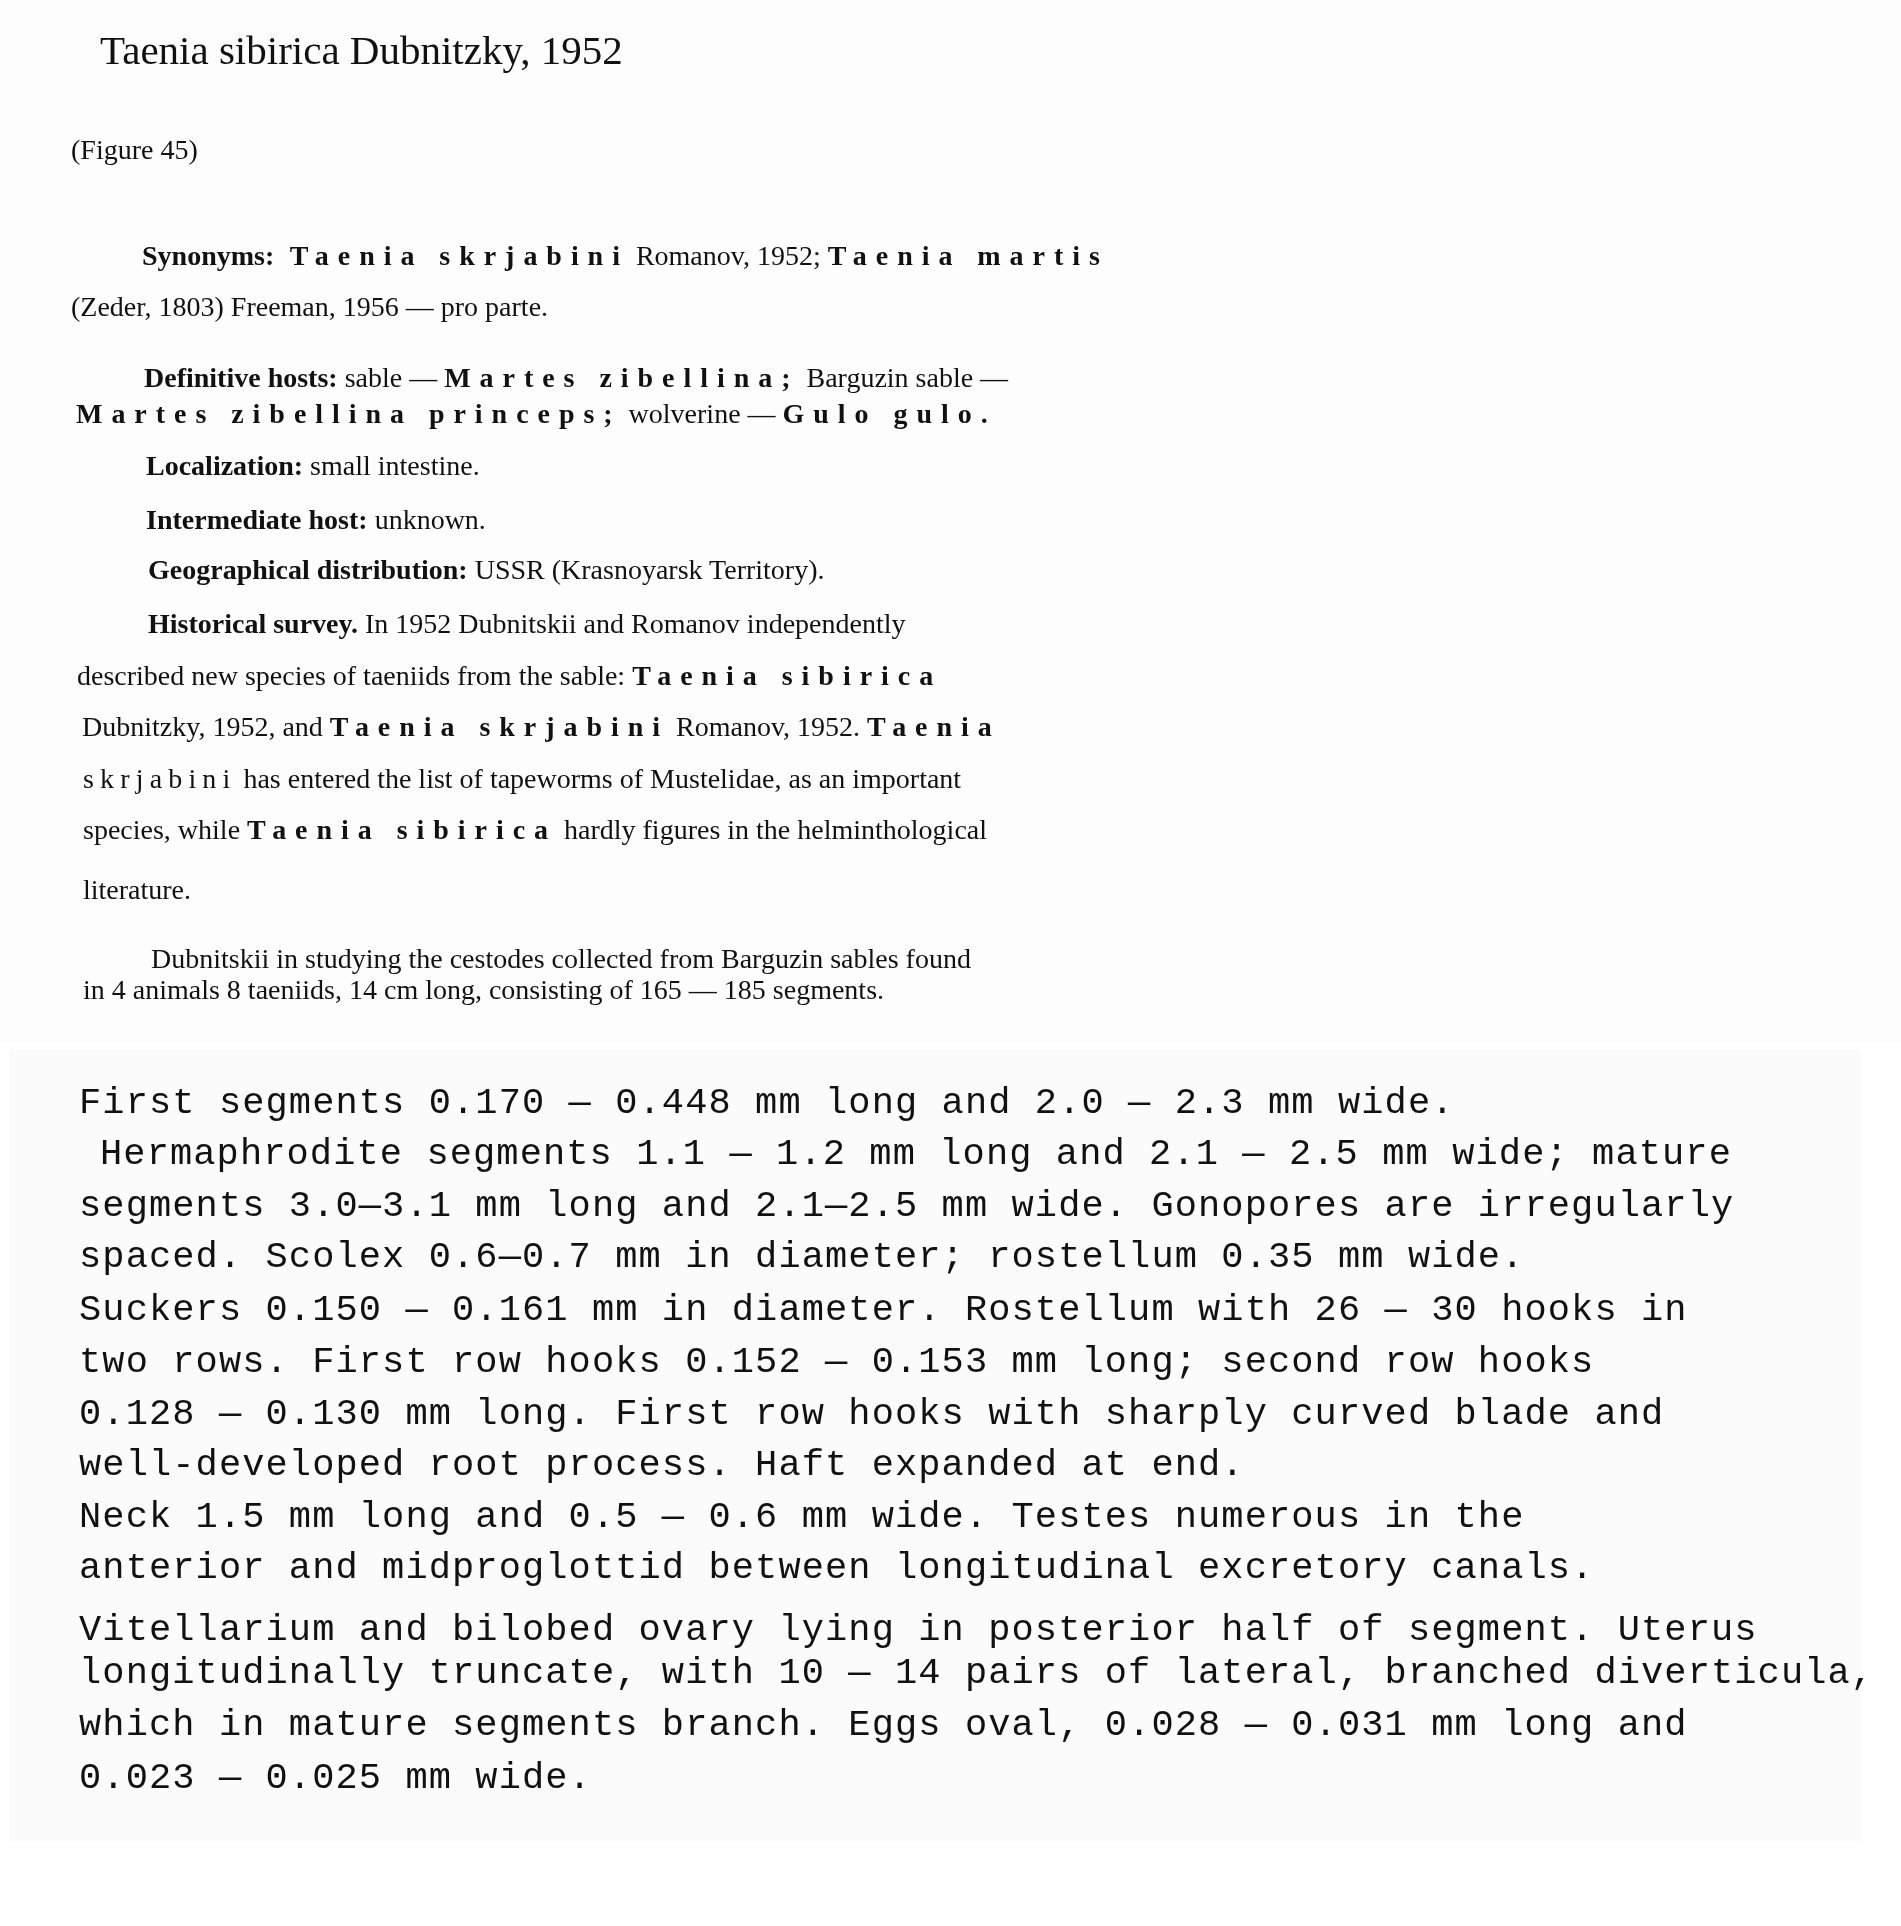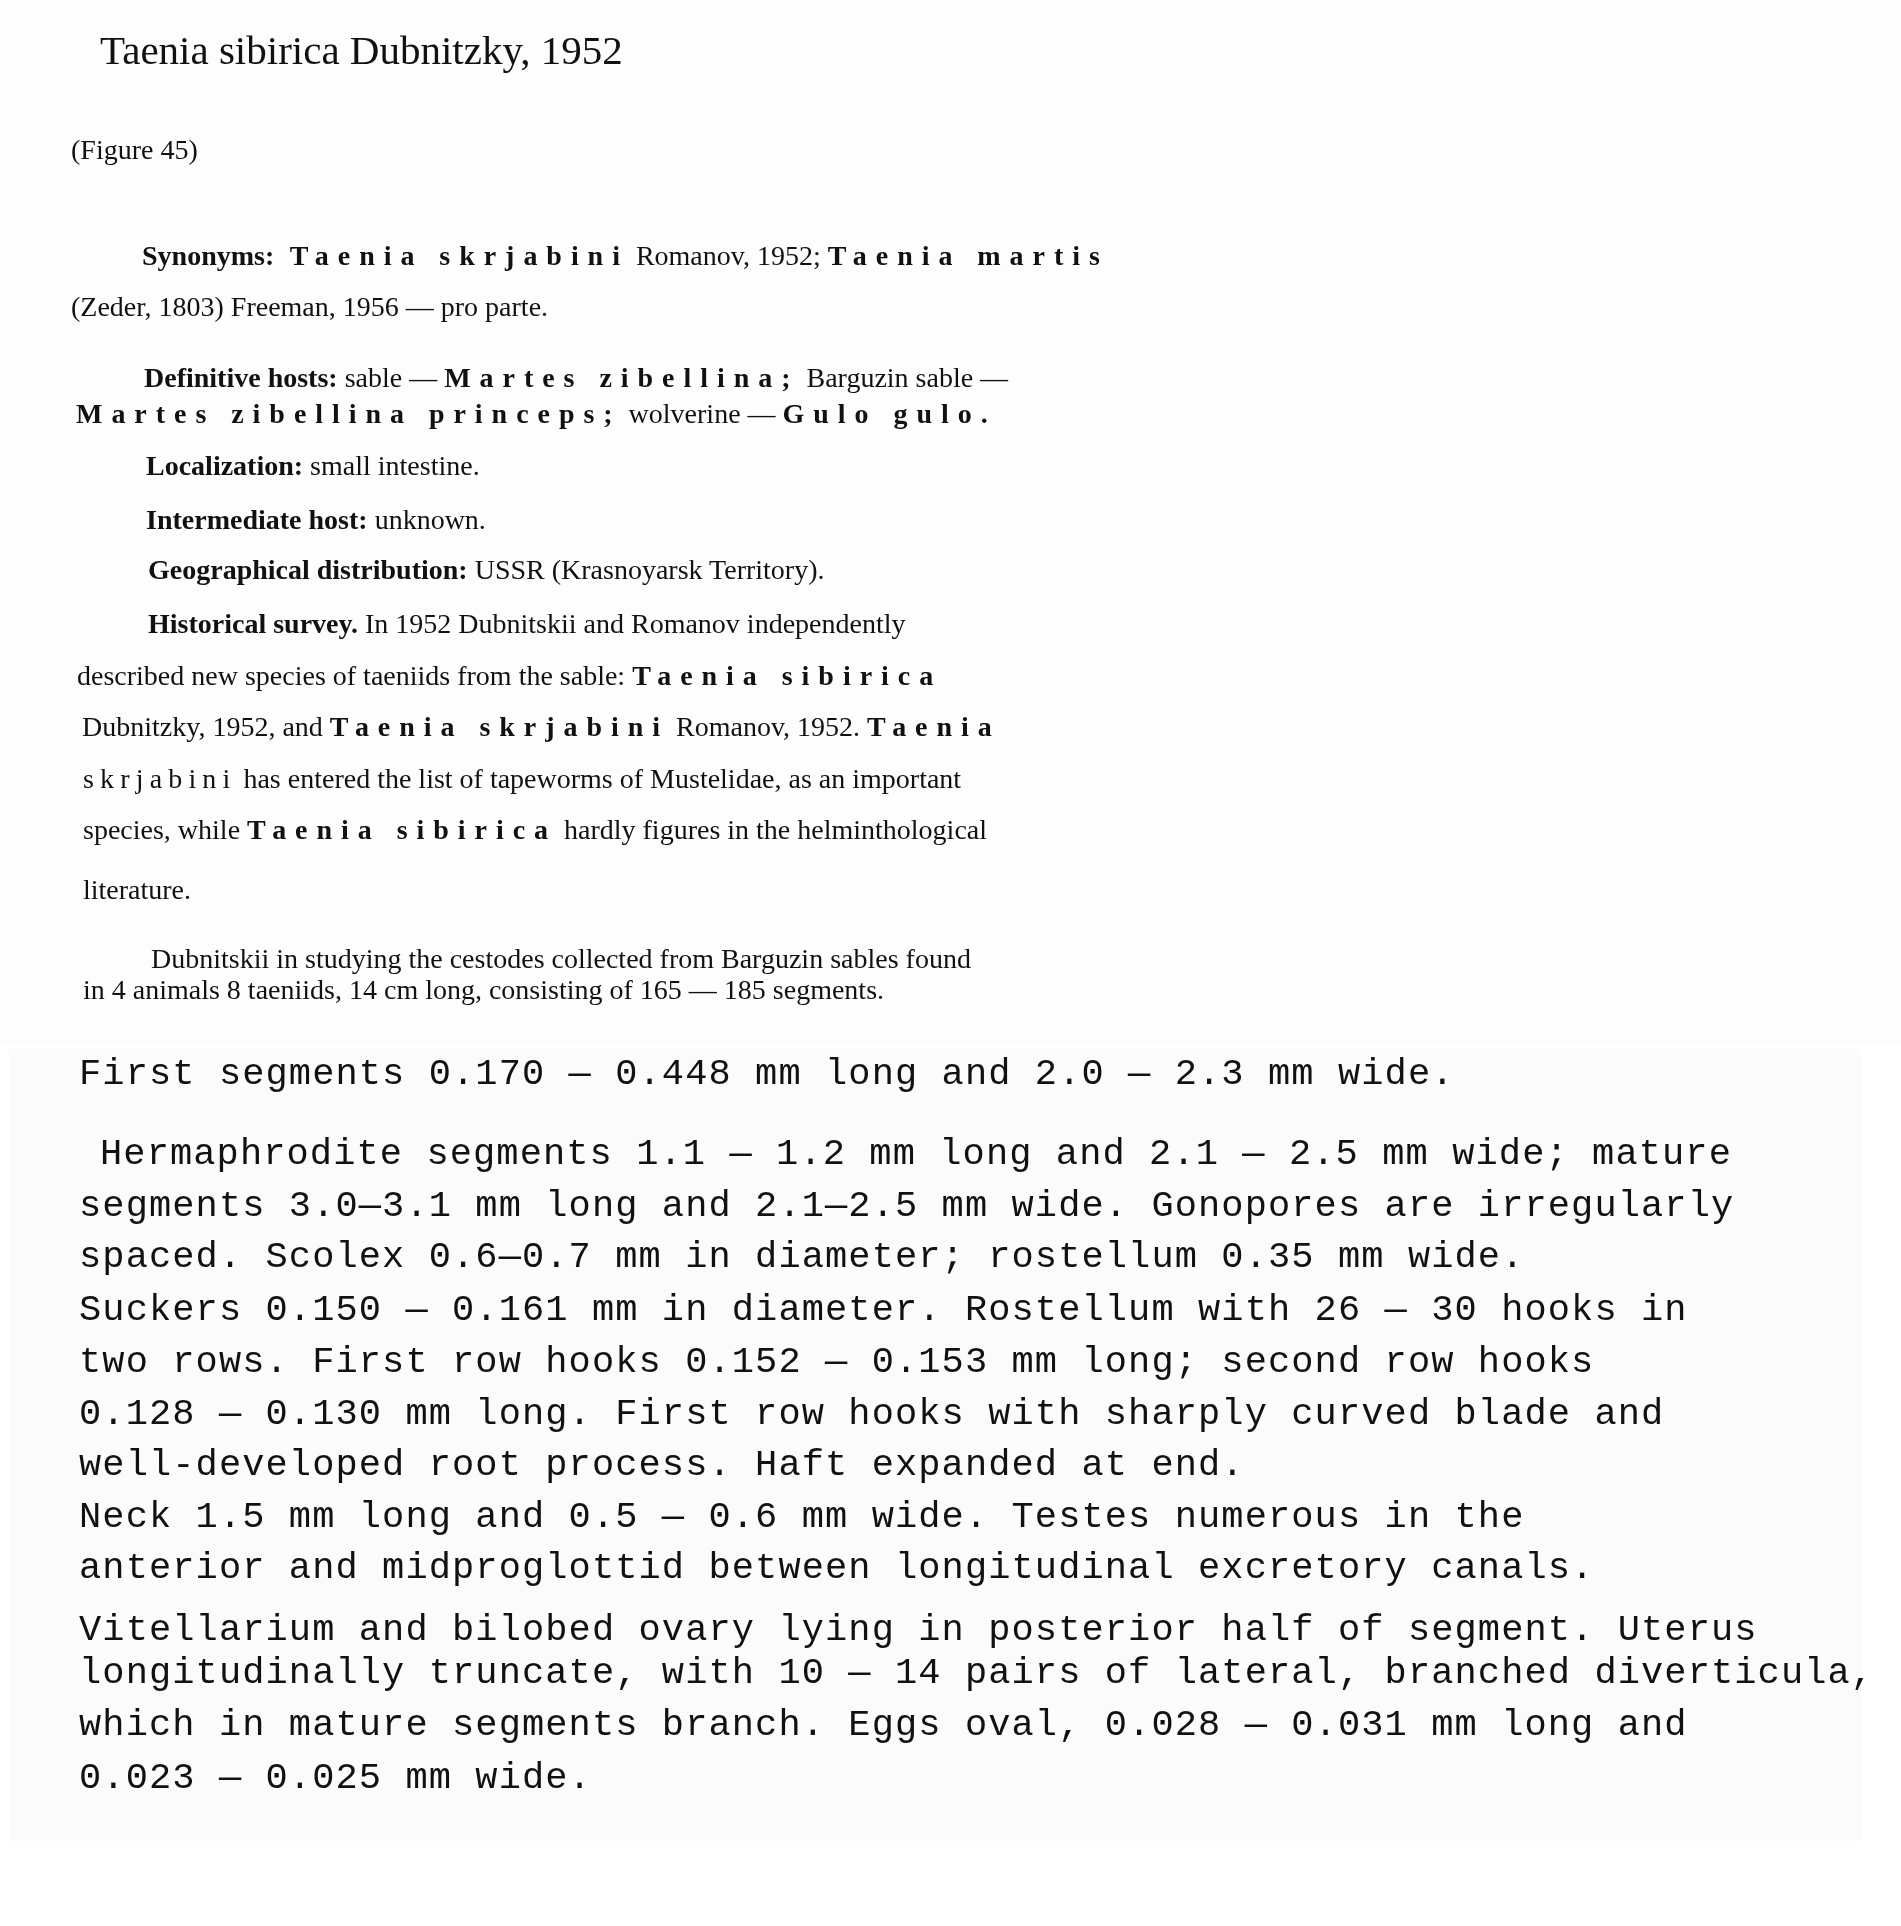--- a/index.html
+++ b/index.html
@@ -88,21 +88,21 @@
 </div>
 <div class="line" style="left:83px; top:816px;">
   <span>species, while </span><span class="sp">Taenia sibirica</span><span> hardly figures in the helminthological</span>
 </div>
 <div class="line" style="left:83px; top:876px;">literature.</div>
 
 <div class="line" style="left:151px; top:925px;margin-top:20px;">Dubnitskii in studying the cestodes collected from Barguzin sables found</div>
 <div class="line" style="left:83px; top:976px;">in 4 animals 8 taeniids, 14 cm long, consisting of 165 — 185 segments.</div>
 
 <div class="lower">
-  <div class="line" style="left:79px; top:1056px;">First  segments  0.170 — 0.448 mm  long  and  2.0 — 2.3 mm  wide.</div>
+  <div class="line" style="left:79px; top:1085px;">First  segments  0.170 — 0.448 mm  long  and  2.0 — 2.3 mm  wide.</div>
   <div class="line" style="left:80px; top:1136px;margin-left:20px;">Hermaphrodite segments 1.1 — 1.2 mm long and 2.1 — 2.5 mm wide;  mature</div>
   <div class="line" style="left:79px; top:1188px;">segments 3.0—3.1 mm long and 2.1—2.5 mm wide.  Gonopores are irregularly</div>
   <div class="line" style="left:79px; top:1239px;">spaced.  Scolex 0.6—0.7 mm in diameter;  rostellum 0.35 mm wide.</div>
   <div class="line" style="left:79px; top:1292px;">Suckers 0.150 — 0.161 mm in diameter.  Rostellum with 26 — 30 hooks in</div>
   <div class="line" style="left:79px; top:1344px;">two rows.  First row hooks 0.152 — 0.153 mm long;  second row hooks</div>
   <div class="line" style="left:79px; top:1396px;">0.128 — 0.130 mm long.  First row hooks with sharply curved blade and</div>
   <div class="line" style="left:79px; top:1447px;">well-developed root process.  Haft expanded at end.</div>
   <div class="line" style="left:79px; top:1499px;">   Neck 1.5 mm long and 0.5 — 0.6 mm wide.  Testes numerous in the</div>
   <div class="line" style="left:79px; top:1550px;">anterior  and  midproglottid  between  longitudinal  excretory  canals.</div>
   <div class="line" style="left:79px; top:1603px;margin-top:9px;">Vitellarium and bilobed ovary lying in posterior half of segment.  Uterus</div>

